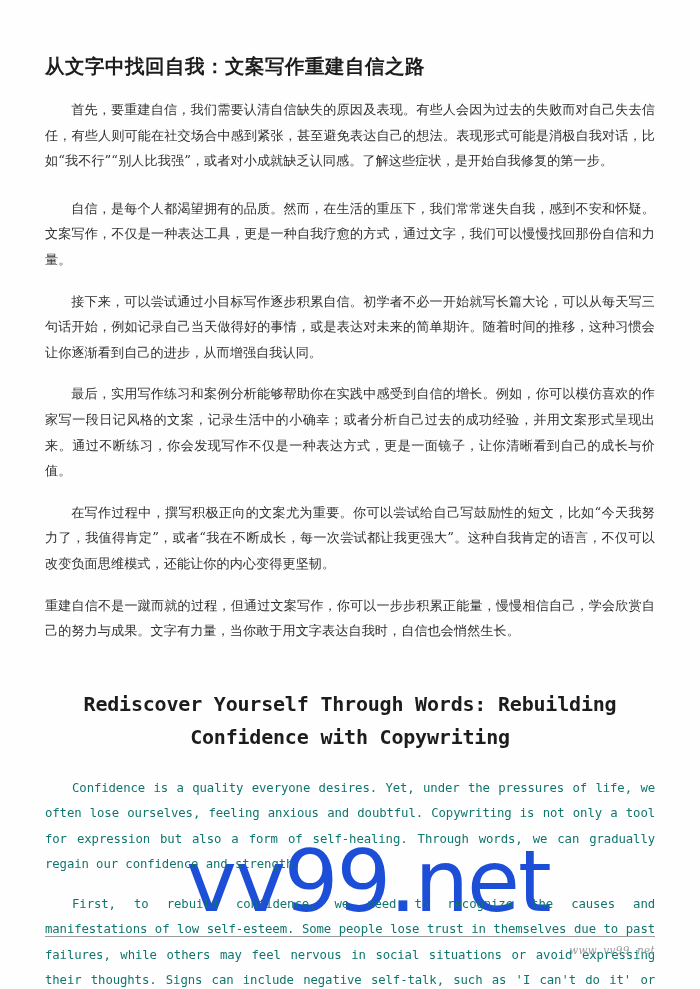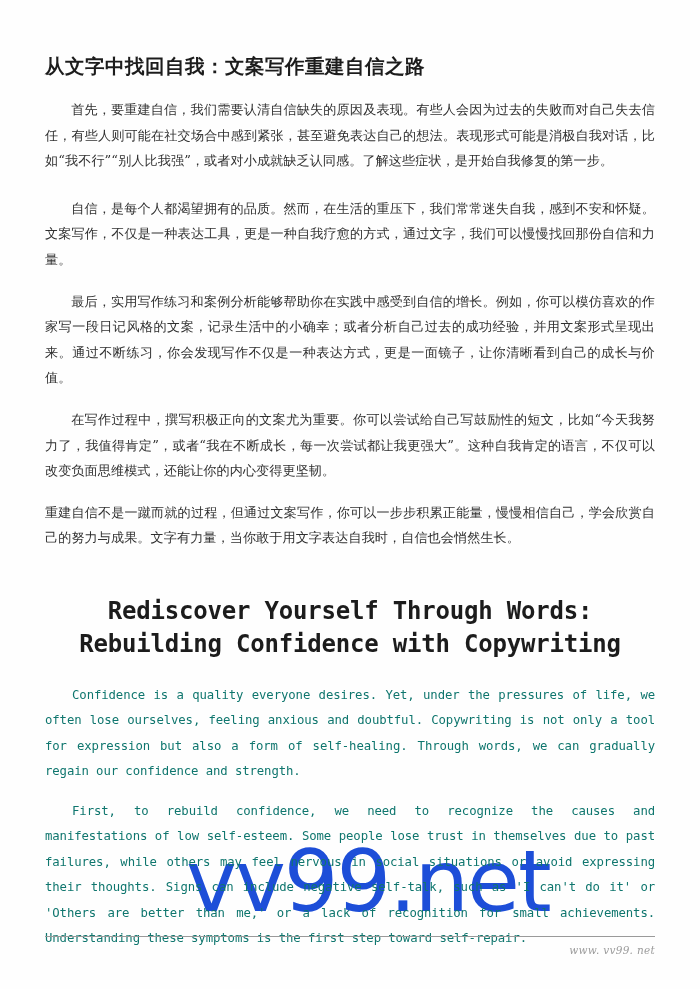--- a/index.html
+++ b/index.html
@@ -71,21 +71,21 @@
     margin: 0;
     padding-top: 16px;
     letter-spacing: 0.1px;
   }
   .cn-p.indent { text-indent: 2em; }
   .cn-p.first  { padding-top: 22px; }
 
   .en-title {
     font-family: "DejaVu Sans Mono", "Liberation Mono", monospace;
     font-weight: bold;
-    font-size: 24px;
+    font-size: 20px;
     text-align: center;
     color: #1c1c1c;
     margin: 0;
     padding-top: 44px;
     line-height: 33px;
     letter-spacing: -0.2px;
   }
 
   .en-p {
     font-family: "DejaVu Sans Mono", "Liberation Mono", monospace;
@@ -131,20 +131,21 @@
   <div id="watermark">vv99.net</div>
 
   <div id="content">
 
     <h1 class="cn-title">从文字中找回自我：文案写作重建自信之路</h1>
 
     <p class="cn-p indent">首先，要重建自信，我们需要认清自信缺失的原因及表现。有些人会因为过去的失败而对自己失去信任，有些人则可能在社交场合中感到紧张，甚至避免表达自己的想法。表现形式可能是消极自我对话，比如“我不行”“别人比我强”，或者对小成就缺乏认同感。了解这些症状，是开始自我修复的第一步。</p>
 
     <p class="cn-p indent first">自信，是每个人都渴望拥有的品质。然而，在生活的重压下，我们常常迷失自我，感到不安和怀疑。文案写作，不仅是一种表达工具，更是一种自我疗愈的方式，通过文字，我们可以慢慢找回那份自信和力量。</p>
 
+    <p class="cn-p indent">接下来，可以尝试通过小目标写作逐步积累自信。初学者不必一开始就写长篇大论，可以从每天写三句话开始，例如记录自己当天做得好的事情，或是表达对未来的简单期许。随着时间的推移，这种习惯会让你逐渐看到自己的进步，从而增强自我认同。</p>
 
     <p class="cn-p indent">最后，实用写作练习和案例分析能够帮助你在实践中感受到自信的增长。例如，你可以模仿喜欢的作家写一段日记风格的文案，记录生活中的小确幸；或者分析自己过去的成功经验，并用文案形式呈现出来。通过不断练习，你会发现写作不仅是一种表达方式，更是一面镜子，让你清晰看到自己的成长与价值。</p>
 
     <p class="cn-p indent">在写作过程中，撰写积极正向的文案尤为重要。你可以尝试给自己写鼓励性的短文，比如“今天我努力了，我值得肯定”，或者“我在不断成长，每一次尝试都让我更强大”。这种自我肯定的语言，不仅可以改变负面思维模式，还能让你的内心变得更坚韧。</p>
 
     <p class="cn-p">重建自信不是一蹴而就的过程，但通过文案写作，你可以一步步积累正能量，慢慢相信自己，学会欣赏自己的努力与成果。文字有力量，当你敢于用文字表达自我时，自信也会悄然生长。</p>
 
     <h2 class="en-title">Rediscover Yourself Through Words: Rebuilding Confidence with Copywriting</h2>
 
     <p class="en-p first">Confidence is a quality everyone desires. Yet, under the pressures of life, we often lose ourselves, feeling anxious and doubtful. Copywriting is not only a tool for expression but also a form of self-healing. Through words, we can gradually regain our confidence and strength.</p>

